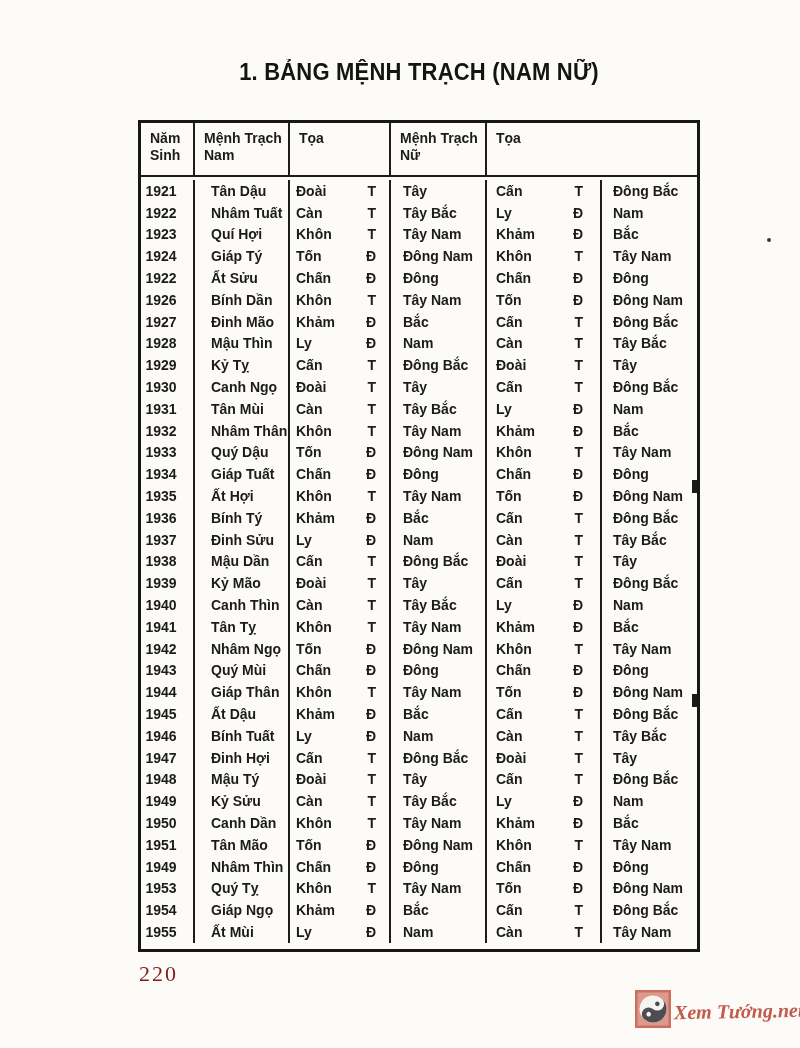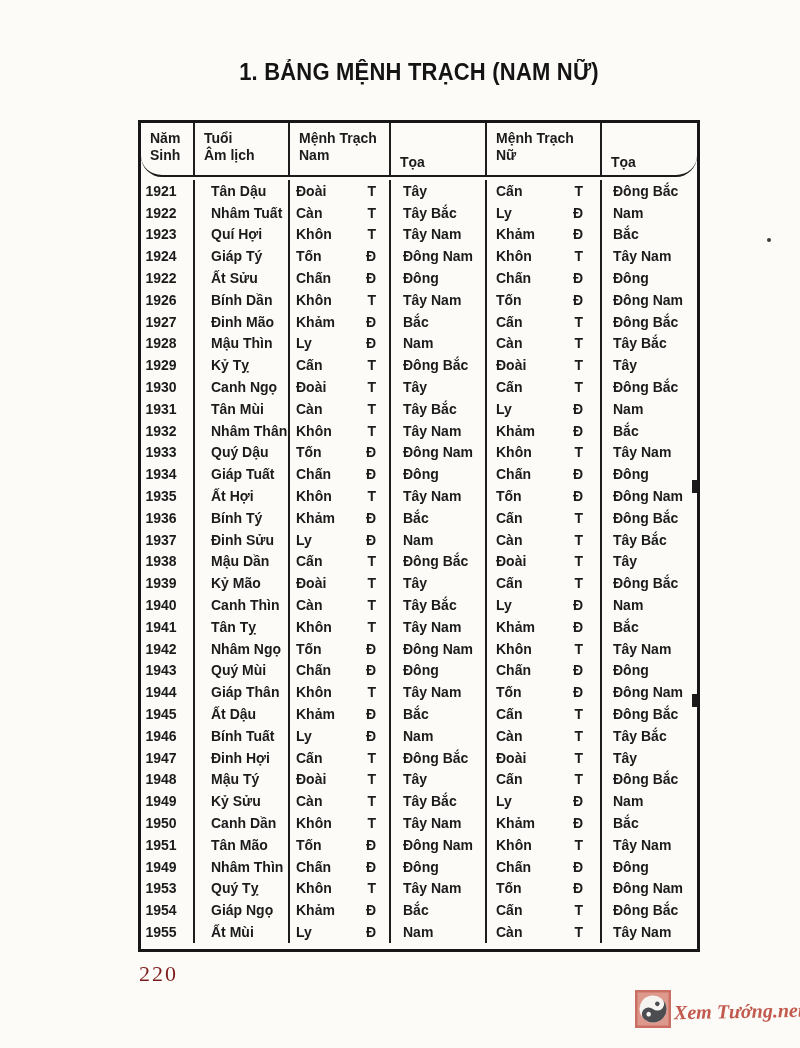--- a/index.html
+++ b/index.html
@@ -45,23 +45,23 @@
     border-right:2px solid #1d1d1d;
     font-size:14px;
     font-weight:bold;
     line-height:17px;
     padding:7px 2px 4px 9px;
     height:52px;
     display:flex;
     flex-direction:column;
     justify-content:flex-start;
   }
-  .th.bottom{justify-content:flex-end;}
+  .th.bottom{justify-content:flex-start;}
   .th:last-child{border-right:none;}
-  .thead-row{border-bottom:2px solid #1a1a1a;border-radius:21px;}
+  .thead-row{border-bottom:2px solid #1a1a1a;}
   .tbody{padding:3px 0 6px 0;}
   .tr{height:21.8px;}
   .td{
     border-right:2px solid #1d1d1d;
     font-size:14px;
     font-weight:bold;
     display:flex;
     align-items:center;
   }
   .td:last-child{border-right:none;}
@@ -121,24 +121,20 @@
 
   <div class="doc-title">1. BẢNG MỆNH TRẠCH (NAM NỮ)</div>
 
   <div class="mtable">
     <div class="thead-row">
       <div class="th">
         <span>Năm</span>
         <span>Sinh</span>
       </div>
       <div class="th">
-        <span>Tuổi</span>
-        <span>Âm lịch</span>
-      </div>
-      <div class="th">
         <span>Mệnh Trạch</span>
         <span>Nam</span>
       </div>
       <div class="th bottom">
         <span>Tọa</span>
       </div>
       <div class="th">
         <span>Mệnh Trạch</span>
         <span>Nữ</span>
       </div>

